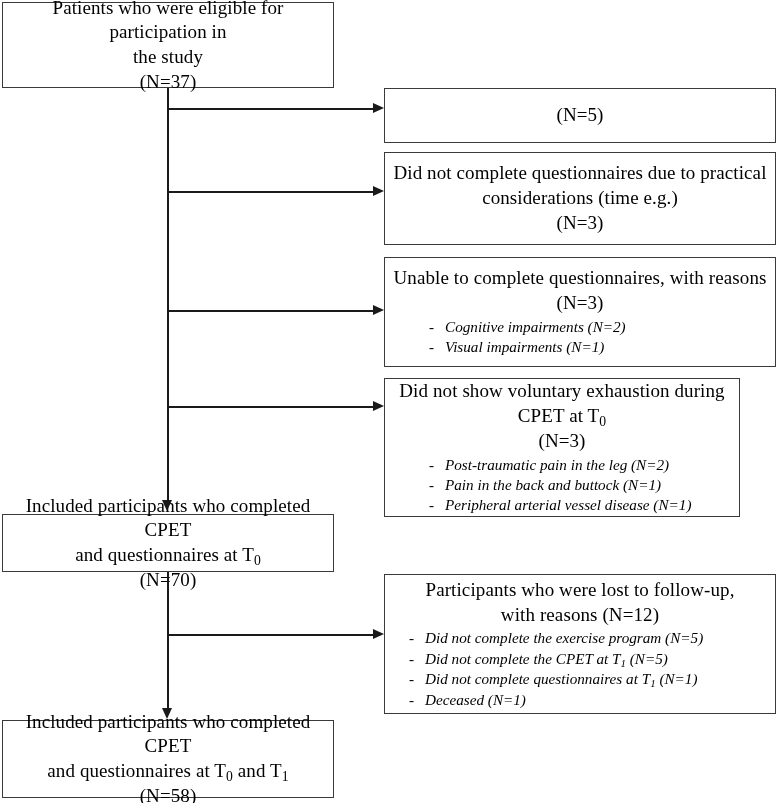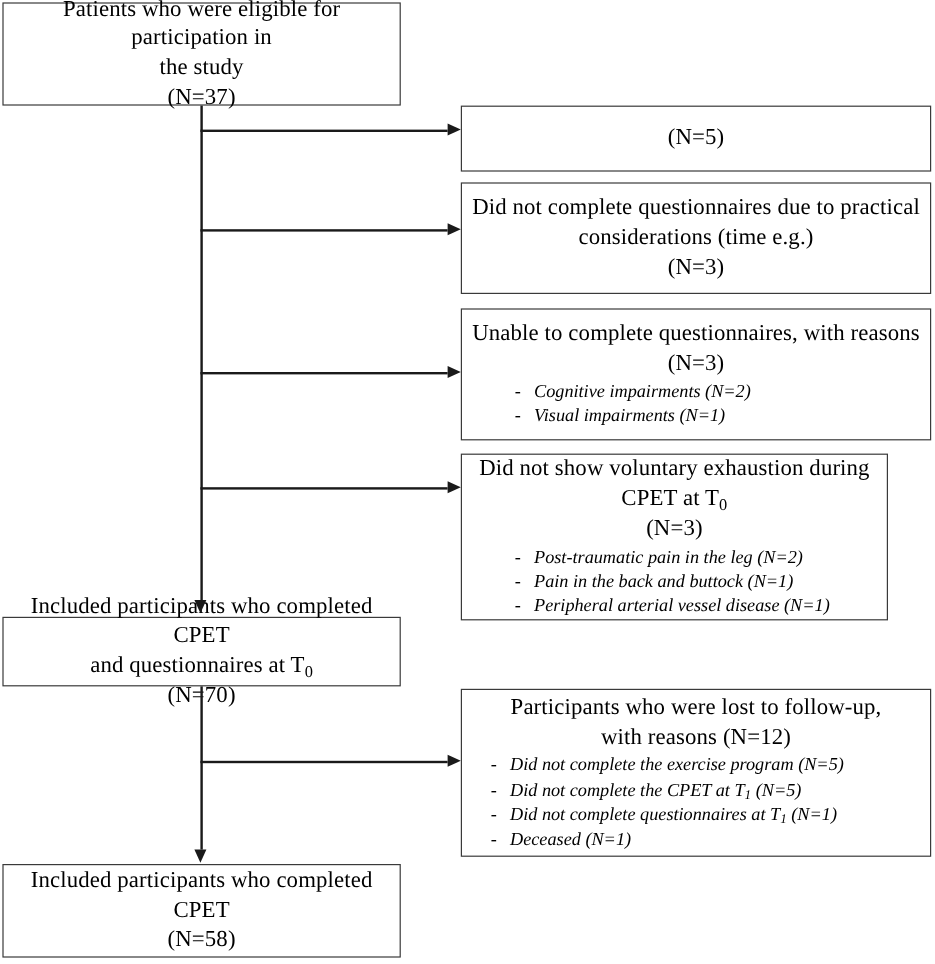--- a/index.html
+++ b/index.html
@@ -115,20 +115,21 @@
     <div class="head">
       <span>Included participants who completed CPET</span><br>
       <span><span>and questionnaires at T</span><sub>0</sub></span>
       <span class="n-line">(N=70)</span>
     </div>
   </div>
 
   <div class="box" style="left:2px; top:720px; width:332px; height:78px;">
     <div class="head">
       <span>Included participants who completed CPET</span><br>
+      <span><span>and questionnaires at T</span><sub>0</sub><span> and T</span><sub>1</sub></span>
       <span class="n-line">(N=58)</span>
     </div>
   </div>
 
   <div class="box" style="left:384px; top:88px; width:392px; height:55px;">
     <div class="head">
       <span class="n-line">(N=5)</span>
     </div>
   </div>
 

